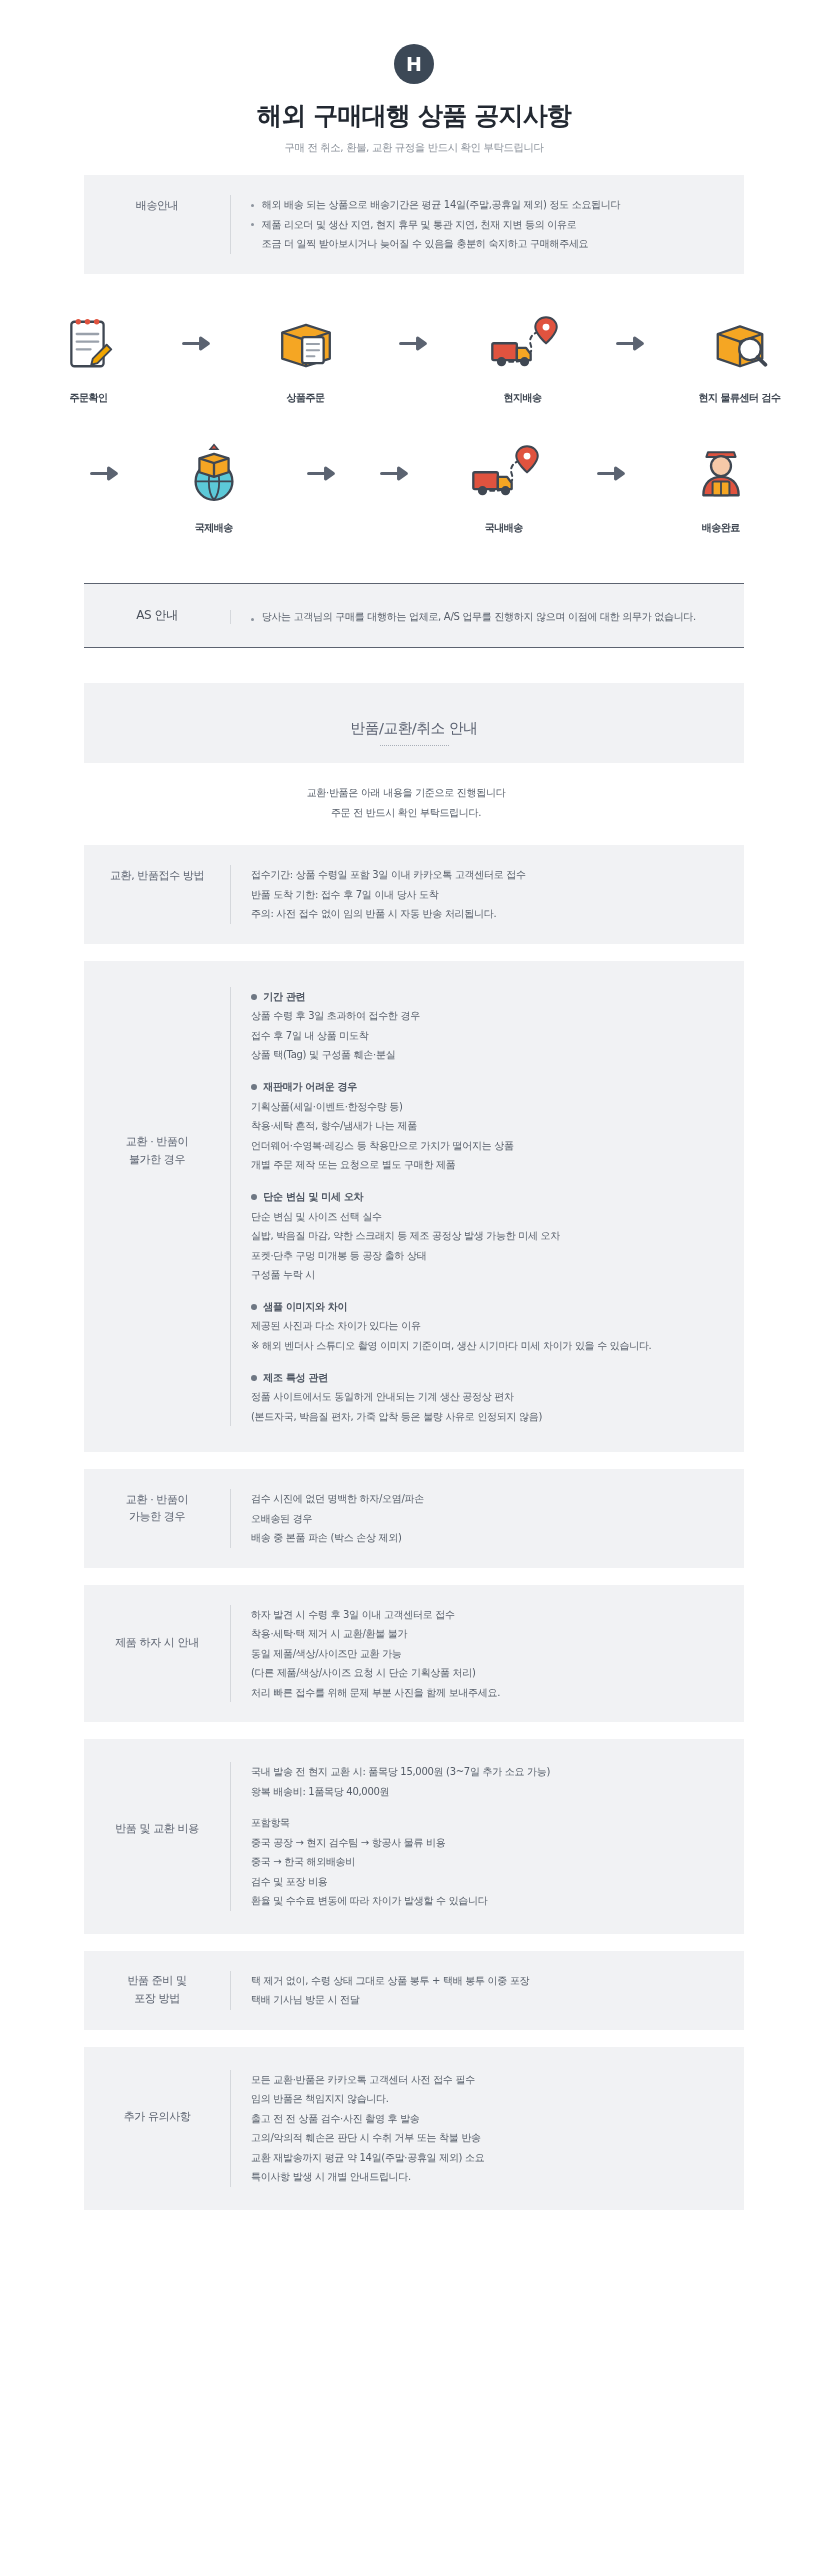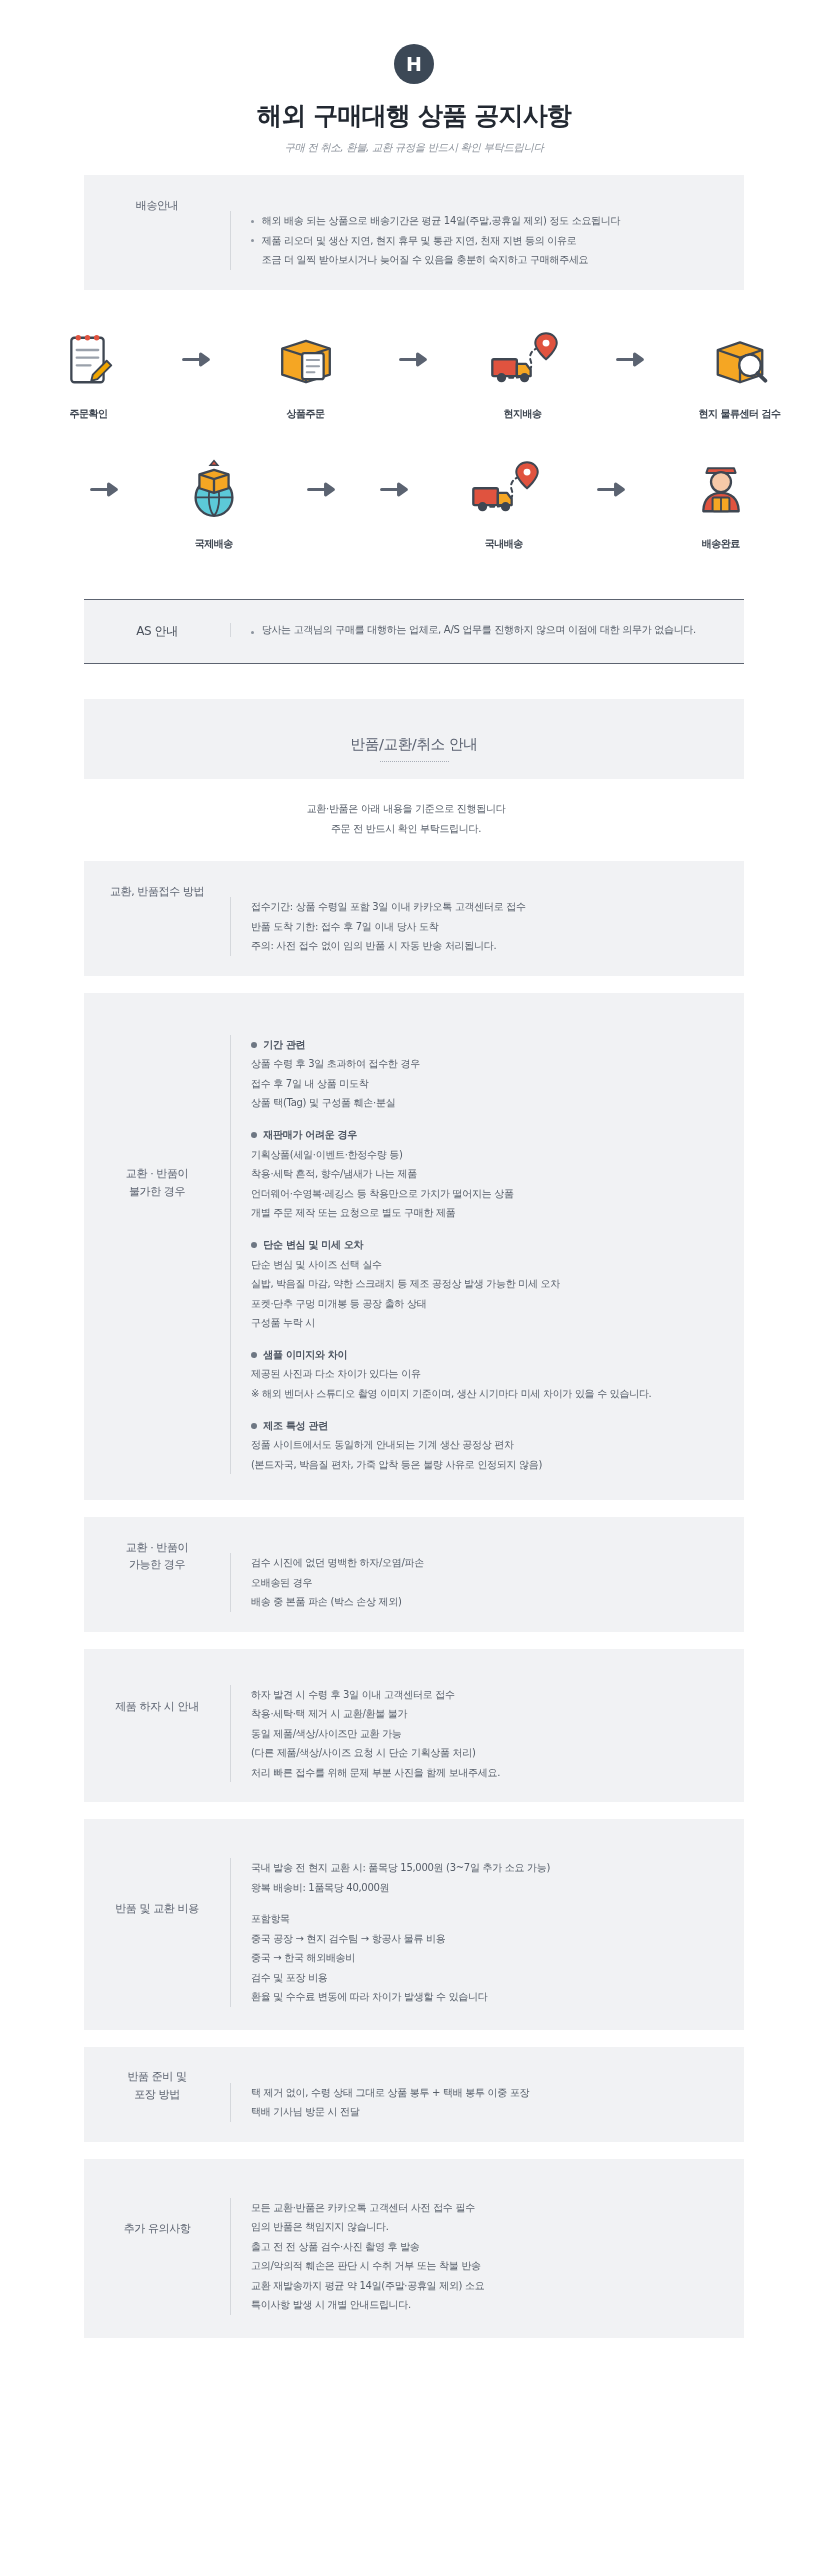--- a/index.html
+++ b/index.html
@@ -37,21 +37,20 @@
     font-size: 25px;
     font-weight: bold;
     color: #222831;
     letter-spacing: -0.8px;
     margin-bottom: 9.2px;
   }
   .sub-title {
     font-size: 10.4px;
     color: #8b929b;
     letter-spacing: -0.4px;
-    font-style: italic;
   }
 
   
   .band {
     margin: 0 84px;
     background: #f1f2f4;
     display: flex;
     align-items: flex-start;
     padding: 20px 0;
   }
@@ -66,21 +65,20 @@
     line-height: 1.6;
   }
   .band .content {
     flex: 1;
     border-left: 0.8px solid #d5d8dc;
     padding: 0 21.5px 0 20px;
     font-size: 10px;
     color: #555d68;
     line-height: 1.95;
     letter-spacing: -0.3px;
-    margin-top: 16px;
   }
   .bullet-line { position: relative; padding-left: 10.7px; }
   .bullet-line::before {
     content: "";
     position: absolute;
     left: 0; top: 8.4px;
     width: 3.1px; height: 3.1px;
     border-radius: 50%;
     background: #8d949e;
   }
@@ -123,21 +121,21 @@
     flex: 0 0 44px;
   }
   .flow-arrow svg { display: block; }
   .lead-arrow { margin-left: 4.6px; }
 
   
   .as-band {
     margin: 26px 84px 0 84px;
     background: #f1f2f4;
     display: flex;
-    align-items: flex-start;
+    align-items: flex-end;
     padding: 23px 0;
     border-top: 1.5px solid #5c6370;
     border-bottom: 1.5px solid #5c6370;
   }
   .as-band .label {
     width: 146px; flex: 0 0 146px;
     text-align: center;
     font-size: 12px;
     color: #4a515c;
     letter-spacing: -0.4px;

